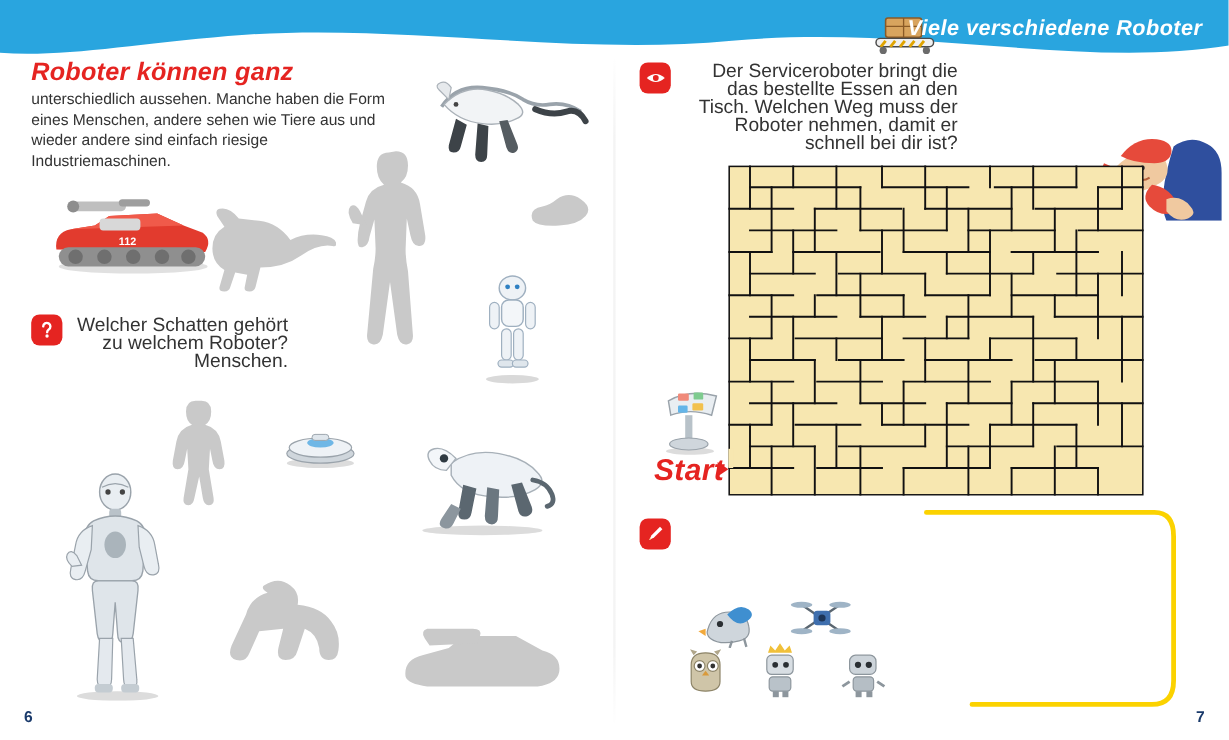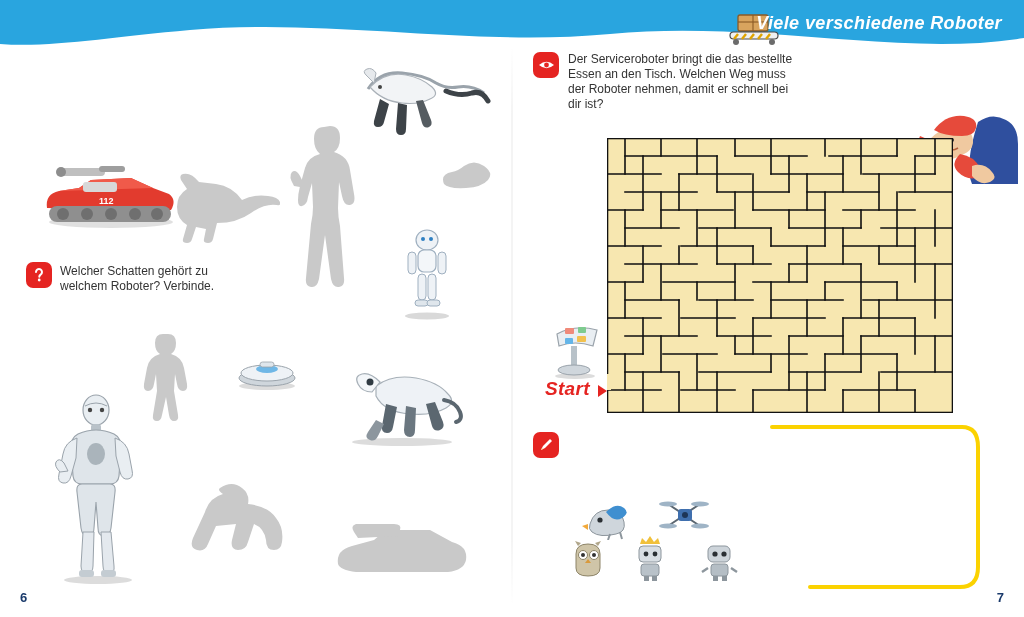--- a/index.html
+++ b/index.html
@@ -74,23 +74,24 @@
     font-weight: bold;
     font-size: 21px;
     font-style: italic;
     letter-spacing: 0.2px;
     line-height: 26px;
     display: inline;
   }
 
   .task {
     position: absolute;
-    font-size: 12px;
+    font-size: 16px;
     line-height: 15px;
     color: #333333;
+    text-align: right;
   }
 
   
   .badge {
     position: absolute;
     width: 26px;
     height: 26px;
     border-radius: 7px;
     background: #e52421;
     display: flex;
@@ -100,21 +101,21 @@
   .badge svg { display:block; }
 
   
   .start-label {
     position: absolute;
     left: 545px;
     top: 378px;
     color: #e52421;
     font-weight: bold;
     font-style: italic;
-    font-size: 19px;
+    font-size: 25px;
     letter-spacing: 0.3px;
   }
   .start-arrow {
     position: absolute;
     left: 598px;
     top: 385px;
     width: 0; height: 0;
     border-left: 9px solid #e52421;
     border-top: 6px solid transparent;
     border-bottom: 6px solid transparent;
@@ -177,20 +178,24 @@
         </g>
         <circle cx="14" cy="32" r="3" fill="#6b6b6b"></circle>
         <circle cx="50" cy="32" r="3" fill="#6b6b6b"></circle>
       </svg>
     </div>
     <div class="banner-title">Viele verschiedene Roboter</div>
   </div>
 
   <div class="spine"></div>
 
+  <div class="headline">
+    <span class="hl-red">Roboter können ganz</span>
+    <span>unterschiedlich aussehen. Manche haben die Form eines Menschen, andere sehen wie Tiere aus und wieder andere sind einfach riesige Industriemaschinen.</span>
+  </div>
 
   <div class="art" style="left:39px; top:160px; width:140px; height:70px;">
     <svg width="140" height="70" viewBox="0 0 140 70" xmlns="http://www.w3.org/2000/svg">
       <ellipse cx="72" cy="62" rx="62" ry="6" fill="#d5d5d5" opacity="0.75"></ellipse>
       <path d="M8 48 Q6 34 20 31 L40 28 L52 20 L92 18 L114 28 L130 34 Q138 40 132 50 Z" fill="#e23b2e"></path>
       <path d="M20 31 L40 28 L52 20 L92 18 L114 28 Z" fill="#f05a4a"></path>
       <rect x="44" y="22" width="34" height="10" rx="3" fill="#d8d8d8"></rect>
       <rect x="20" y="8" width="46" height="8" rx="4" fill="#bfbfbf"></rect>
       <rect x="60" y="6" width="26" height="6" rx="3" fill="#9e9e9e"></rect>
       <circle cx="22" cy="12" r="5" fill="#8d8d8d"></circle>
@@ -253,21 +258,21 @@
       <rect x="31" y="72" width="13" height="6" rx="3" fill="#dfe6ec" stroke="#9fb0c0" stroke-width="1"></rect>
     </svg>
   </div>
 
   <div class="badge" style="left:26px; top:262px;">
     <svg width="14" height="16" viewBox="0 0 14 16" xmlns="http://www.w3.org/2000/svg">
       <path d="M4 5 a3 3 0 1 1 4.6 2.6 c-1 .7 -1.3 1.2 -1.3 2.2" stroke="#ffffff" stroke-width="2" fill="none" stroke-linecap="round"></path>
       <circle cx="7.2" cy="13" r="1.4" fill="#ffffff"></circle>
     </svg>
   </div>
-  <div class="task" style="left:60px; top:264px; width:180px;">Welcher Schatten gehört zu welchem Roboter? Verbinde.</div>
+  <div class="task" style="left:60px; top:264px; width:180px;">Welcher Schatten gehört zu welchem Roboter? Menschen.</div>
 
   <div class="art" style="left:138px; top:330px; width:62px; height:92px;">
     <svg width="62" height="92" viewBox="0 0 62 92" xmlns="http://www.w3.org/2000/svg">
       <path class="shadow-fill" d="M30 4 q8 0 8 9 q0 8 -5 11 q11 3 13 14 l3 16 q1 7 -4 7 q-5 0 -6 -7 l-2 -10 l-1 17 l4 24 q1 6 -4 6 q-4 0 -5 -6 l-3 -18 l-4 18 q-1 6 -5 6 q-5 0 -4 -6 l4 -24 l-1 -17 l-2 10 q-1 7 -6 7 q-5 0 -4 -7 l3 -16 q2 -11 13 -14 q-5 -3 -5 -11 q0 -9 8 -9 z"></path>
     </svg>
   </div>
 
   <div class="art" style="left:234px; top:356px; width:66px; height:36px;">
     <svg width="66" height="36" viewBox="0 0 66 36" xmlns="http://www.w3.org/2000/svg">
       <ellipse cx="33" cy="30" rx="28" ry="4" fill="#dcdcdc"></ellipse>

